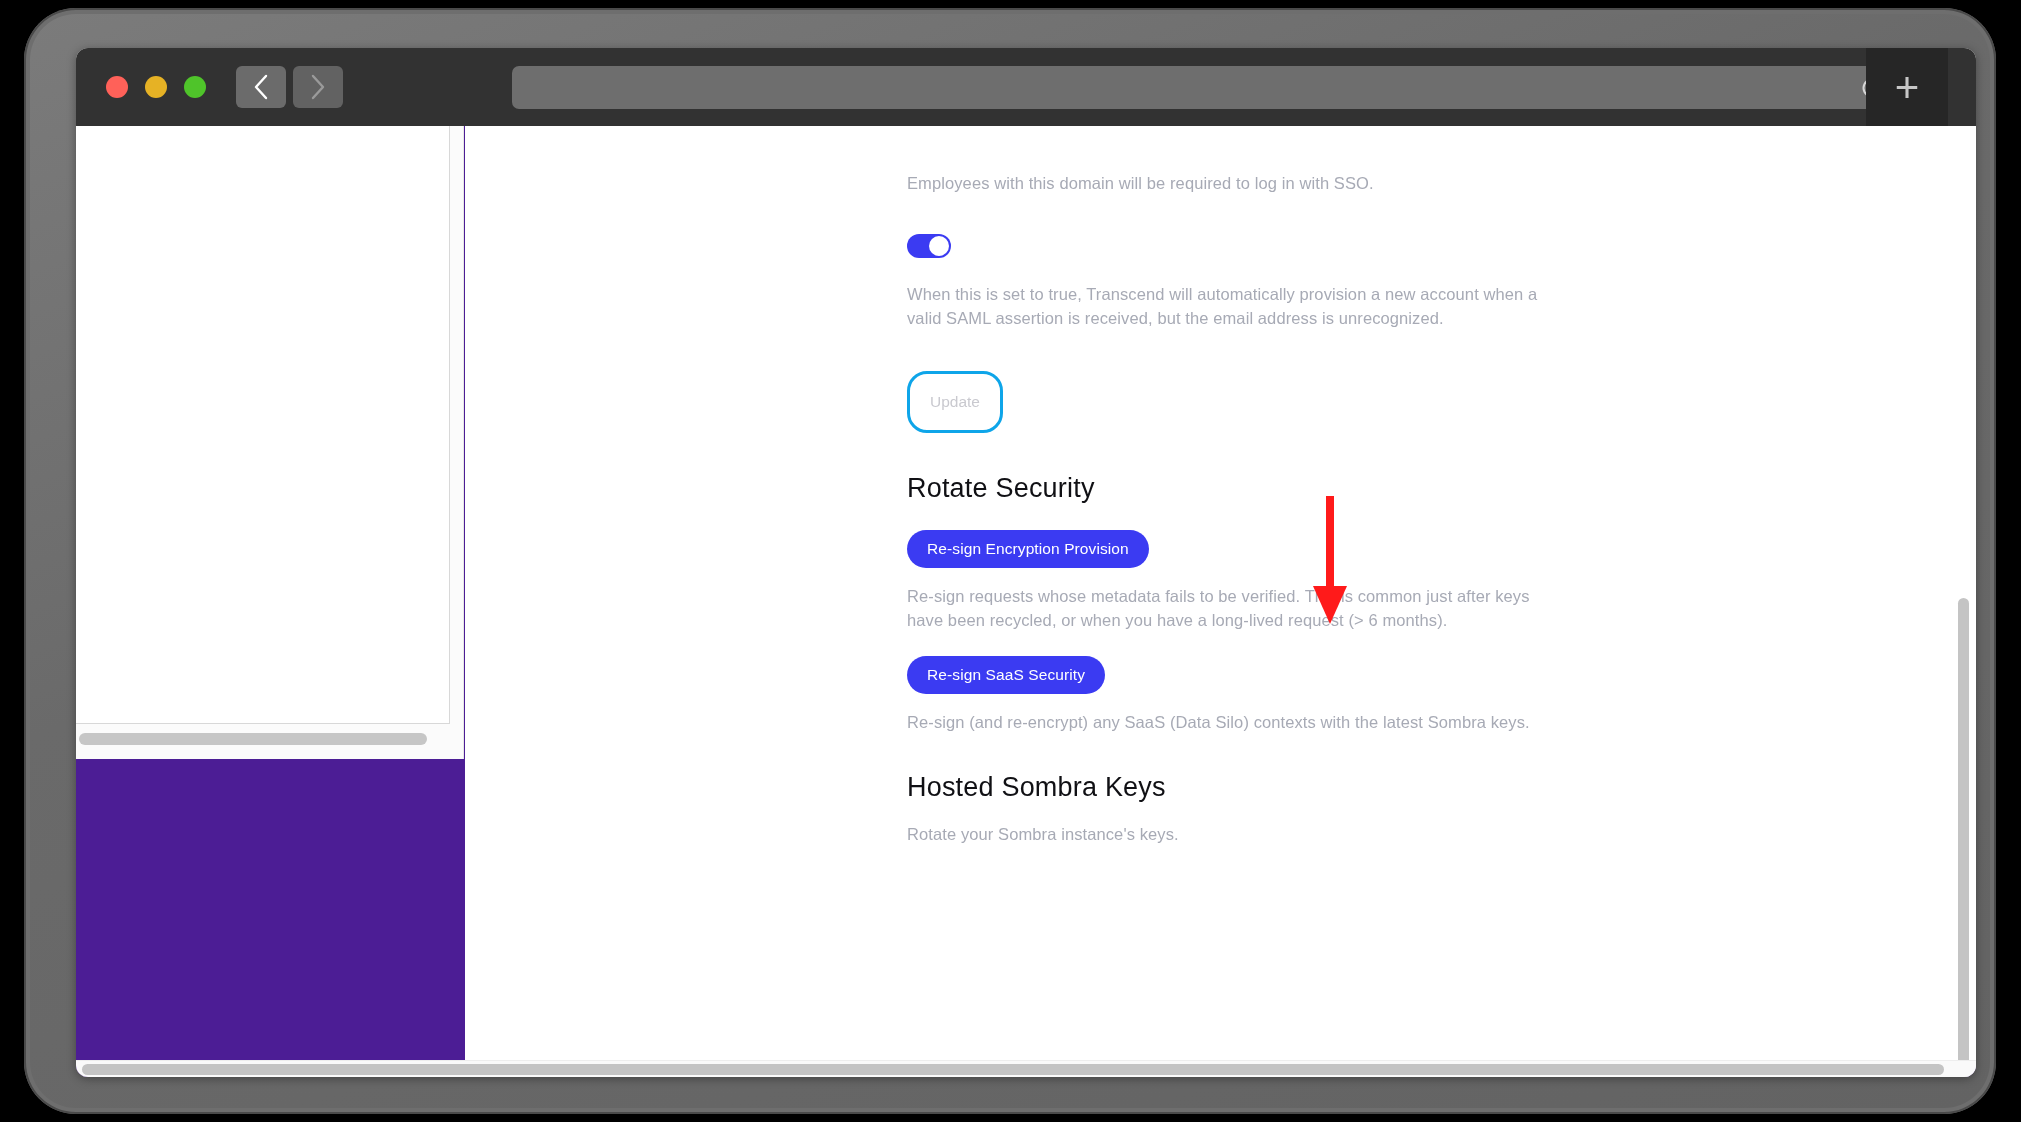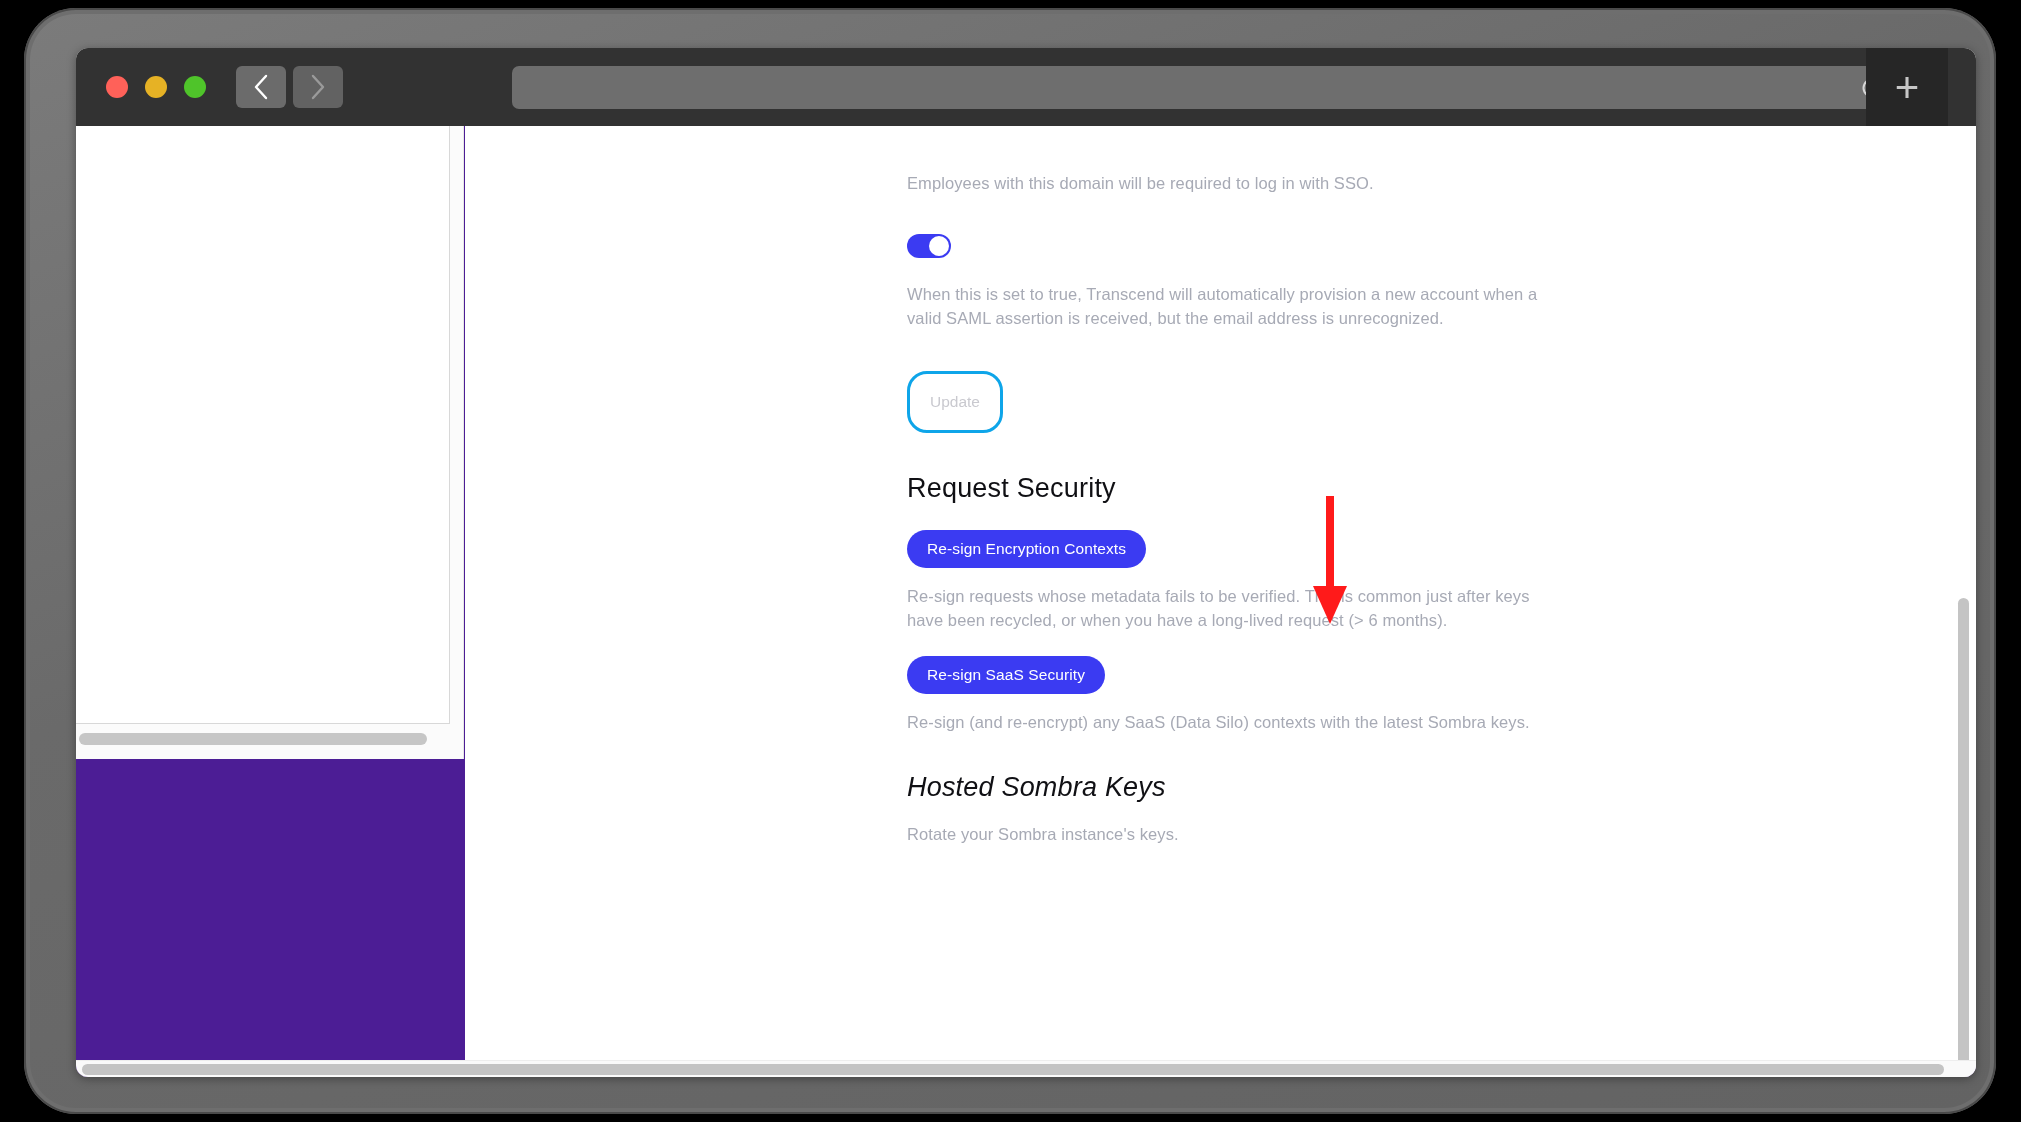--- a/index.html
+++ b/index.html
@@ -353,35 +353,35 @@
               </span>
             </div>
 
             <p class="help-text" style="margin-top:21px; width:660px;">When this is set to true, Transcend will automatically provision a new account when a valid SAML assertion is received, but the email address is unrecognized.</p>
           </div>
 
           <div style="margin-top:40px;">
             <button class="btn-ghost">Update</button>
           </div>
 
-          <h2 class="section-heading" style="margin-top:40px;">Request Security</h2>
+          <h2 class="section-heading" style="margin-top:40px;">Rotate Security</h2>
 
           <div style="margin-top:26px;">
-            <button class="btn-primary">Re-sign Encryption Contexts</button>
+            <button class="btn-primary">Re-sign Encryption Provision</button>
           </div>
 
           <p class="help-text" style="margin-top:17px; width:660px;">Re-sign requests whose metadata fails to be verified. This is common just after keys have been recycled, or when you have a long-lived request (&gt; 6 months).</p>
 
           <div style="margin-top:23px;">
             <button class="btn-primary">Re-sign SaaS Security</button>
           </div>
 
           <p class="help-text" style="margin-top:17px;">Re-sign (and re-encrypt) any SaaS (Data Silo) contexts with the latest Sombra keys.</p>
 
-          <h2 class="section-heading" style="margin-top:37px;font-style:italic;">Hosted Sombra Keys</h2>
+          <h2 class="section-heading" style="margin-top:37px;">Hosted Sombra Keys</h2>
 
 
           <p class="help-text" style="margin-top:20px;">Rotate your Sombra instance's keys.</p>
         </div>
 
         <svg id="annotation-arrow" viewBox="0 0 40 130">
           <line x1="20" y1="0" x2="20" y2="98" stroke="#ff1a1a" stroke-width="8"></line>
           <polygon points="20,128 3,90 37,90" fill="#ff1a1a"></polygon>
         </svg>
       </div>

